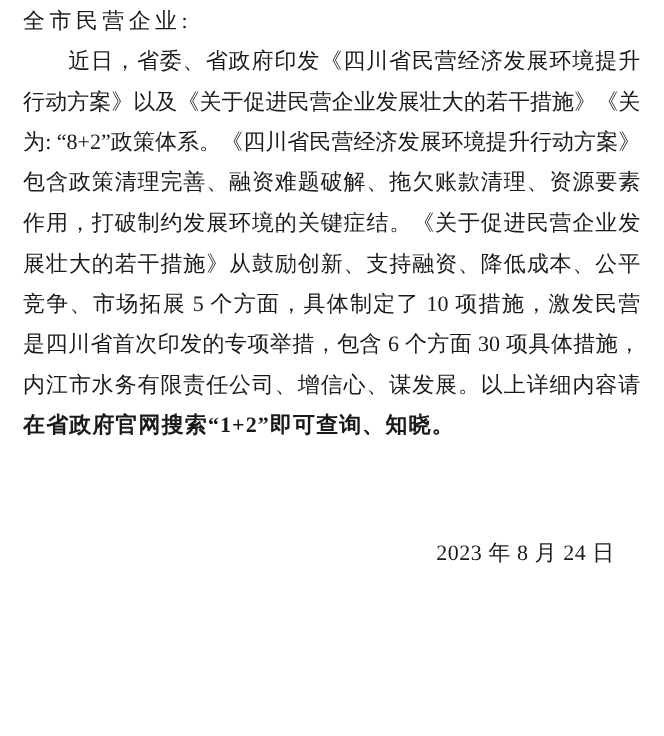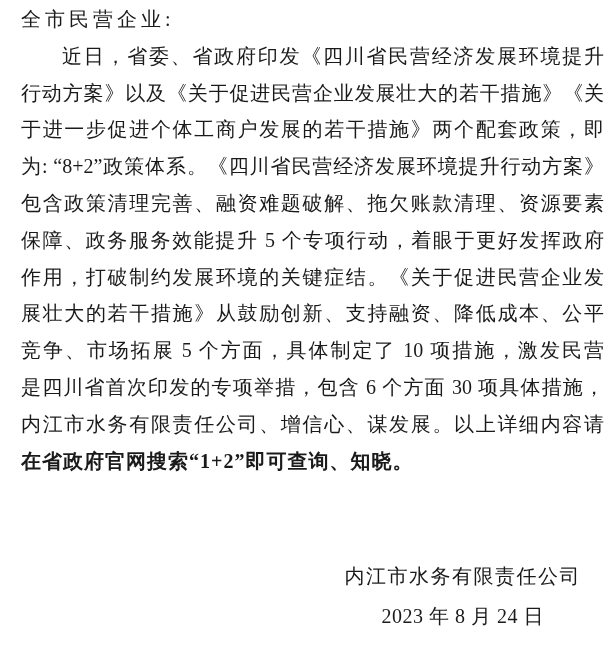--- a/index.html
+++ b/index.html
@@ -6,21 +6,21 @@
     margin: 0;
     padding: 0;
     background: #ffffff;
   }
   .page {
     position: relative;
     width: 604px;
     height: 669px;
     box-sizing: border-box;
     background: #ffffff;
-    padding: 1px 0 0 21px;
+    padding: 1px 22px 0 21px;
     font-family: "Liberation Serif", "DejaVu Serif", serif;
     color: #1a1a1a;
     font-size: 20px;
     overflow: hidden;
   }
   .salutation {
     height: 36.8px;
     line-height: 36.8px;
     letter-spacing: 4px;
     text-align: left;
@@ -67,30 +67,27 @@
 </head>
 <body>
 
 <div class="page">
 
   <div class="salutation">全市民营企业:</div>
 
   <div class="body-para">
     <div class="line first">近日，省委、省政府印发《四川省民营经济发展环境提升</div>
     <div class="line">行动方案》以及《关于促进民营企业发展壮大的若干措施》《关</div>
-    <div class="line">于进一步促进个体工商户发展的若干措施》两个配套政策，即</div>
     <div class="line">为: “8+2”政策体系。《四川省民营经济发展环境提升行动方案》</div>
     <div class="line">包含政策清理完善、融资难题破解、拖欠账款清理、资源要素</div>
-    <div class="line">保障、政务服务效能提升 5 个专项行动，着眼于更好发挥政府</div>
     <div class="line">作用，打破制约发展环境的关键症结。《关于促进民营企业发</div>
     <div class="line">展壮大的若干措施》从鼓励创新、支持融资、降低成本、公平</div>
     <div class="line">竞争、市场拓展 5 个方面，具体制定了 10 项措施，激发民营</div>
     <div class="line">是四川省首次印发的专项举措，包含 6 个方面 30 项具体措施，</div>
     <div class="line">内江市水务有限责任公司、增信心、谋发展。以上详细内容请</div>
     <div class="line last">在省政府官网搜索“1+2”即可查询、知晓。</div>
   </div>
 
   <div class="signature">
-    <div class="company">内江市水务有限责任公司</div>
     <div class="date">2023 年 8 月 24 日</div>
   </div>
 
 </div>
 
 </body></html>

